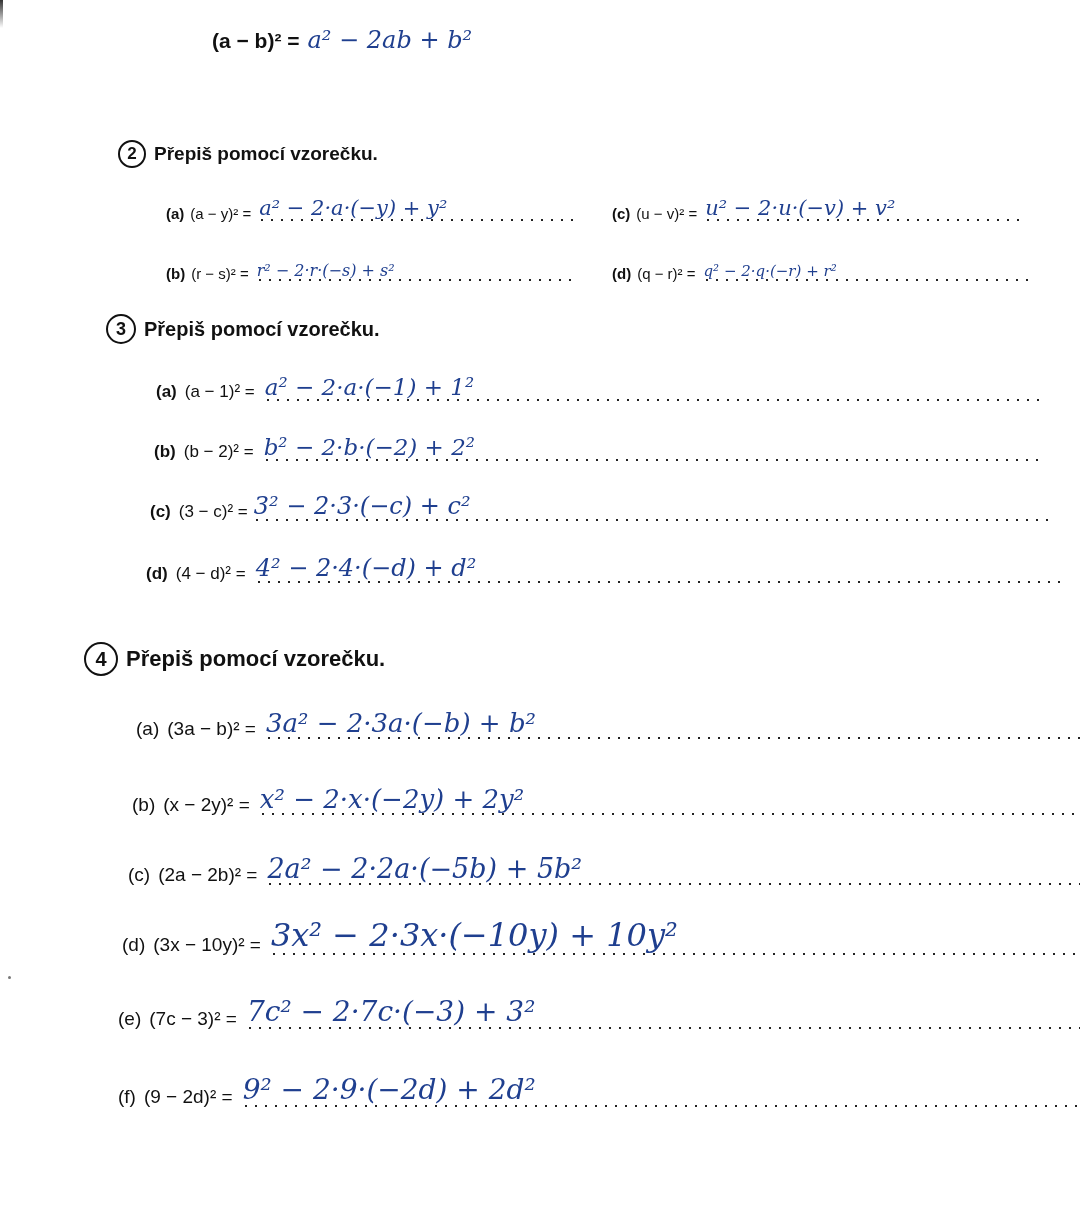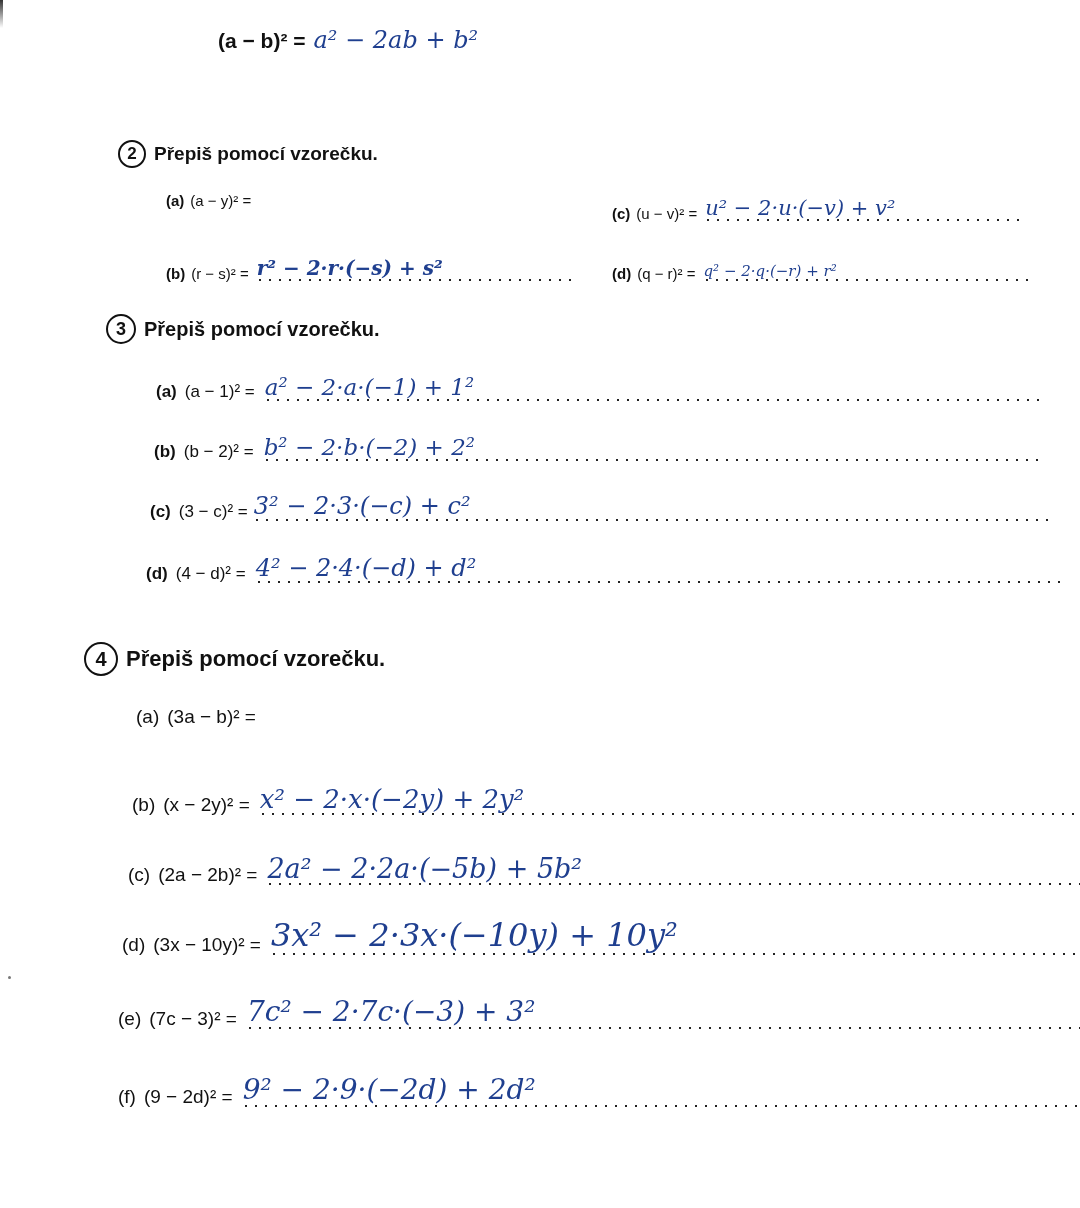--- a/index.html
+++ b/index.html
@@ -4,21 +4,21 @@
 <style>
   html, body { margin: 0; padding: 0; }
   body {
     width: 1080px; height: 1208px; background: #ffffff; position: relative; overflow: hidden;
     font-family: "Liberation Sans", sans-serif; color: #111;
   }
   .edge-mark { position: absolute; left: 0; top: 0; width: 3px; height: 28px; background: linear-gradient(#333, rgba(0,0,0,0)); }
   .stray-dot { position: absolute; left: 8px; top: 976px; width: 3px; height: 3px; border-radius: 50%; background: #777; }
   .hw { font-family: "DejaVu Serif", serif; font-style: italic; color: #1f3f8f; white-space: nowrap; }
   .printed { font-family: "Liberation Sans", sans-serif; white-space: nowrap; }
-  .formula { position: absolute; left: 218px; top: 26px; display: flex; align-items: baseline; gap: 8px; }
+  .formula { position: absolute; left: 212px; top: 26px; display: flex; align-items: baseline; gap: 8px; }
   .formula .printed { font-size: 21px; font-weight: bold; }
   .formula .hw { font-size: 24px; }
   .section-head { position: absolute; display: flex; align-items: center; gap: 8px; }
   .num-circle {
     border: 2px solid #111; border-radius: 50%; display: inline-flex; align-items: center; justify-content: center;
     font-weight: bold; font-family: "Liberation Sans", sans-serif; box-sizing: border-box;
   }
   .section-title { font-weight: bold; white-space: nowrap; }
   .row { position: absolute; display: flex; align-items: flex-end; }
   .row .label { white-space: nowrap; }
@@ -41,26 +41,29 @@
 </div>
 
 <div class="section-head" style="left:118px; top:140px;">
   <span class="num-circle" style="width:28px;height:28px;font-size:17px;">2</span>
   <span class="section-title" style="font-size:19px;">Přepiš pomocí vzorečku.</span>
 </div>
 
 <div class="row" style="left:166px; top:192px; width:412px;">
   <span class="label printed" style="font-size:15px; font-weight:bold; margin-right:6px;">(a)</span>
   <span class="label printed" style="font-size:15px; margin-right:6px;">(a − y)² =</span>
+  <span class="answer-line">
+      <span class="hw" style="font-size:21px;">a² − 2·a·(−y) + y²</span>
+    </span>
 </div>
 <div class="row" style="left:166px; top:252px; width:412px;">
   <span class="label printed" style="font-size:15px; font-weight:bold; margin-right:6px;">(b)</span>
   <span class="label printed" style="font-size:15px; margin-right:6px;">(r − s)² =</span>
   <span class="answer-line">
-      <span class="hw" style="font-size:20px;font-weight:bold;">r² − 2·r·(−s) + s²</span>
+      <span class="hw" style="font-size:16px;">r² − 2·r·(−s) + s²</span>
     </span>
 </div>
 <div class="row" style="left:612px; top:192px; width:412px;">
   <span class="label printed" style="font-size:15px; font-weight:bold; margin-right:6px;">(c)</span>
   <span class="label printed" style="font-size:15px; margin-right:6px;">(u − v)² =</span>
   <span class="answer-line">
       <span class="hw" style="font-size:21px;">u² − 2·u·(−v) + v²</span>
     </span>
 </div>
 <div class="row" style="left:612px; top:252px; width:418px;">
@@ -106,20 +109,23 @@
 </div>
 
 <div class="section-head" style="left:84px; top:642px;">
   <span class="num-circle" style="width:34px;height:34px;font-size:20px;">4</span>
   <span class="section-title" style="font-size:22px;">Přepiš pomocí vzorečku.</span>
 </div>
 
 <div class="row" style="left:136px; top:706px; width:944px;">
   <span class="label printed" style="font-size:19px; margin-right:8px;">(a)</span>
   <span class="label printed" style="font-size:19px; margin-right:8px;">(3a − b)² =</span>
+  <span class="answer-line" style="height:34px;">
+      <span class="hw" style="font-size:26px;">3a² − 2·3a·(−b) + b²</span>
+    </span>
 </div>
 <div class="row" style="left:132px; top:782px; width:948px;">
   <span class="label printed" style="font-size:19px; margin-right:8px;">(b)</span>
   <span class="label printed" style="font-size:19px; margin-right:8px;">(x − 2y)² =</span>
   <span class="answer-line" style="height:34px;">
       <span class="hw" style="font-size:26px;margin-top:32px;">x² − 2·x·(−2y) + 2y²</span>
     </span>
 </div>
 <div class="row" style="left:128px; top:852px; width:952px;">
   <span class="label printed" style="font-size:19px; margin-right:8px;">(c)</span>

